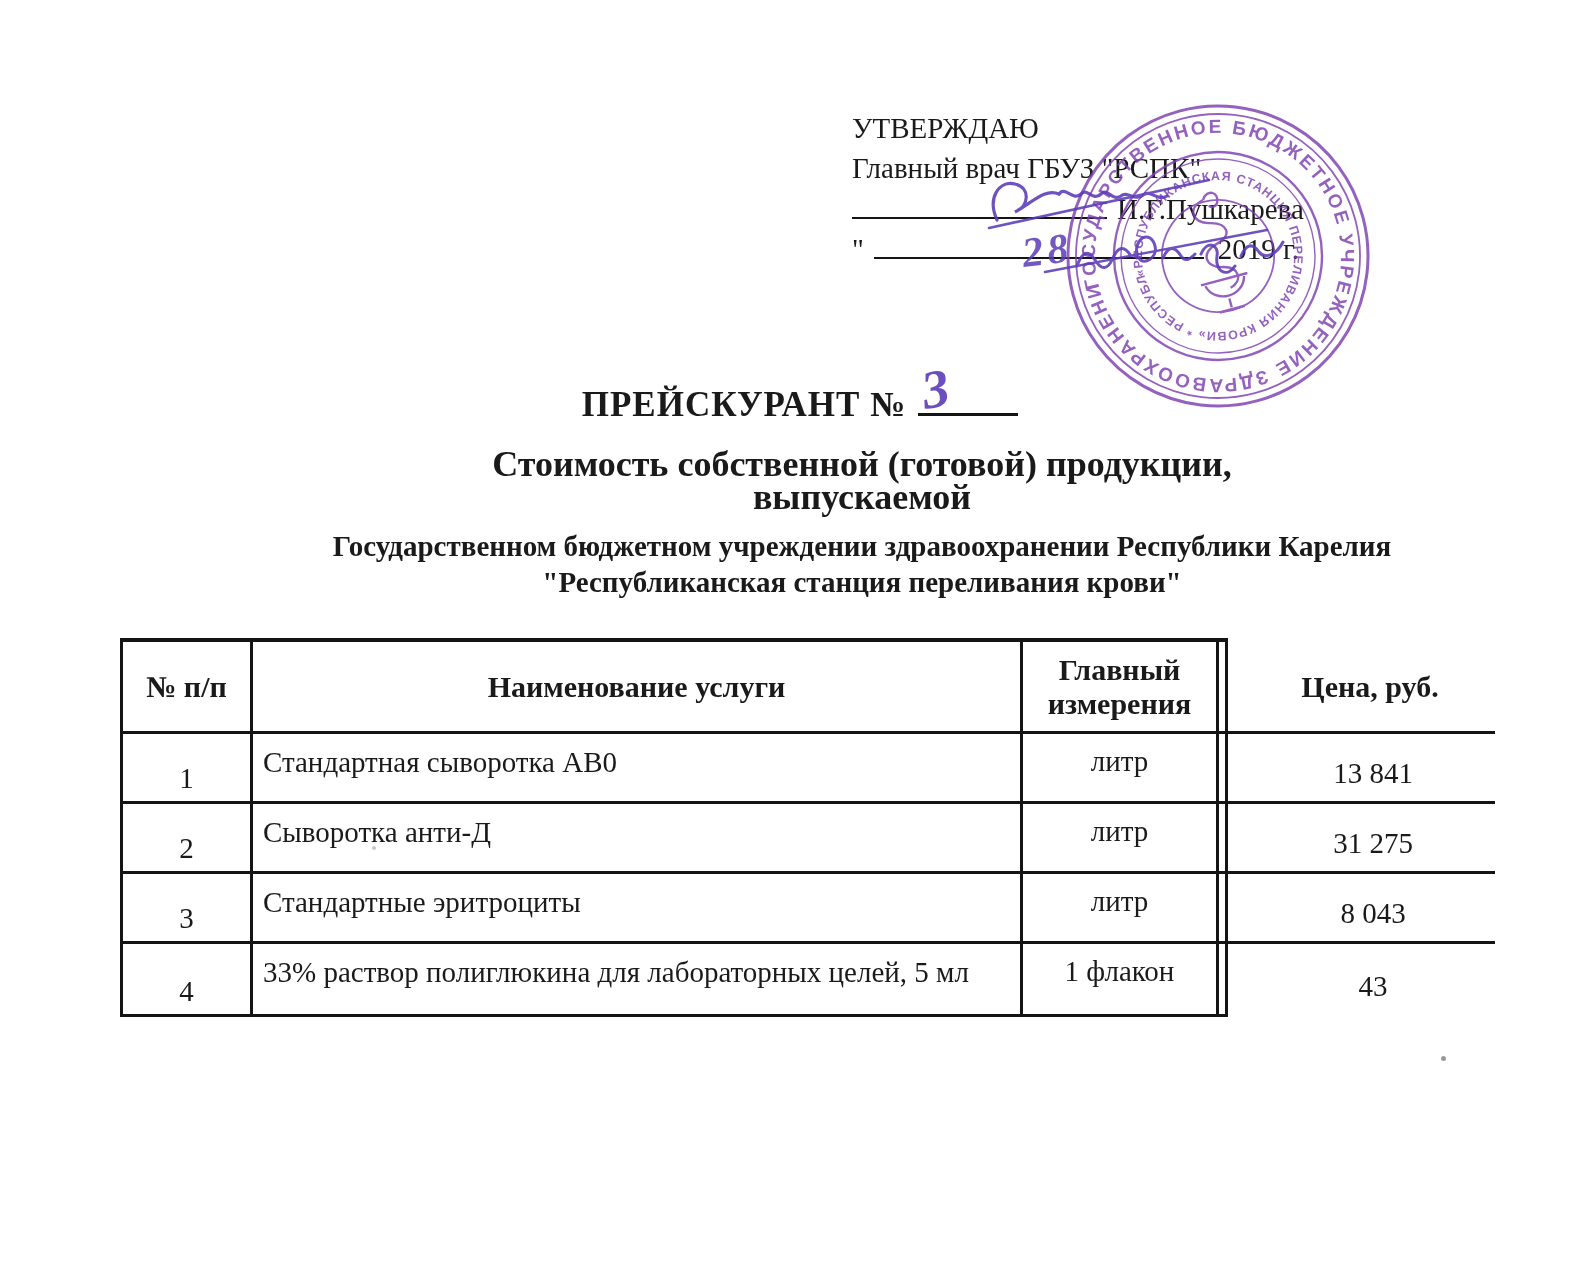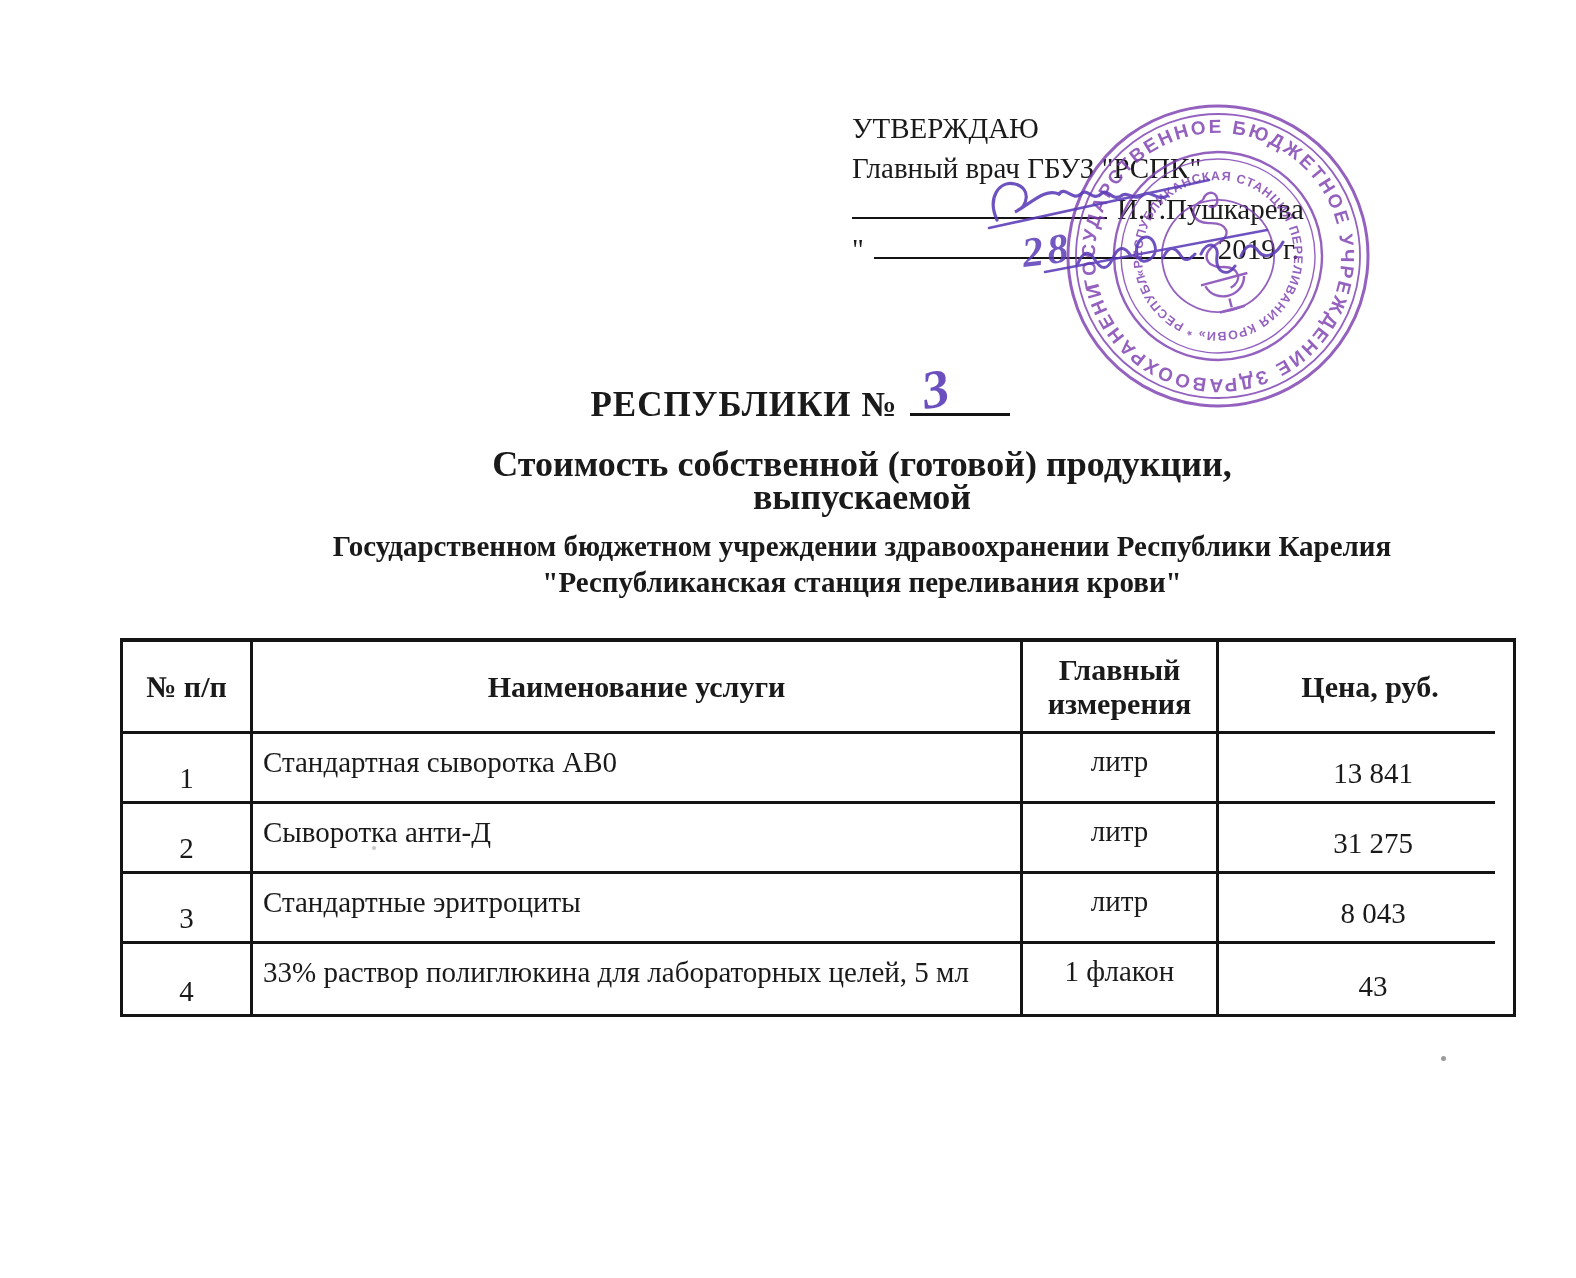--- a/index.html
+++ b/index.html
@@ -47,21 +47,21 @@
     position:absolute; top:448px; left:262px; width:1200px; text-align:center;
     font-size:36px; font-weight:bold; line-height:33px;
   }
   .orgname{
     position:absolute; top:528px; left:112px; width:1500px; text-align:center;
     font-size:29px; font-weight:bold; line-height:36px;
   }
 
   
   .price-table{
-    position:absolute; left:120px; top:638px; width:1396px;
+    position:absolute; left:120px; top:638px; width:1108px;
     display:grid;
     grid-template-columns:130px 770px 196px 276px;
     grid-template-rows:92px 70px 70px 70px 70px;
     border:3px solid #141414; border-top:4px solid #141414;
     box-sizing:border-box; font-size:29px;
   }
   .cell{ border-right:3px solid #141414; border-bottom:3px solid #141414; box-sizing:border-box; display:flex; }
   .cell.last-col{ border-right:none;padding-left:32px; }
   .cell.last-row{ border-bottom:none; }
   .th{ align-items:center; justify-content:center; text-align:center; font-weight:bold; font-size:30px; line-height:34px; padding:0 6px;}
@@ -130,21 +130,21 @@
     <path d="M 178 86 Q 186 68 196 84 Q 201 92 210 82" stroke-width="3"></path>
     <path d="M 216 82 C 222 68 234 72 232 84 C 230 100 242 106 250 94" stroke-width="3"></path>
     <path d="M 256 84 Q 264 66 274 80 C 280 88 292 82 298 70" stroke-width="3"></path>
     <path d="M 60 100 L 282 58" stroke-width="2.4"></path>
   </g>
 </svg>
 <div class="hw-day hand-ink" style="color:#5b3cb8">28</div>
 <div class="hw-number hand-ink" style="color:#5b3cb8">3</div>
 
 <div class="title">
-  <span>РЕСПУБЛИКИ №</span><span class="num-uline"></span>
+  <span>ПРЕЙСКУРАНТ №</span><span class="num-uline"></span>
 </div>
 <div class="subtitle">
   <div>Стоимость собственной (готовой) продукции,</div>
   <div>выпускаемой</div>
 </div>
 <div class="orgname">
   <div>Государственном бюджетном учреждении здравоохранении Республики Карелия</div>
   <div>"Республиканская станция переливания крови"</div>
 </div>
 

